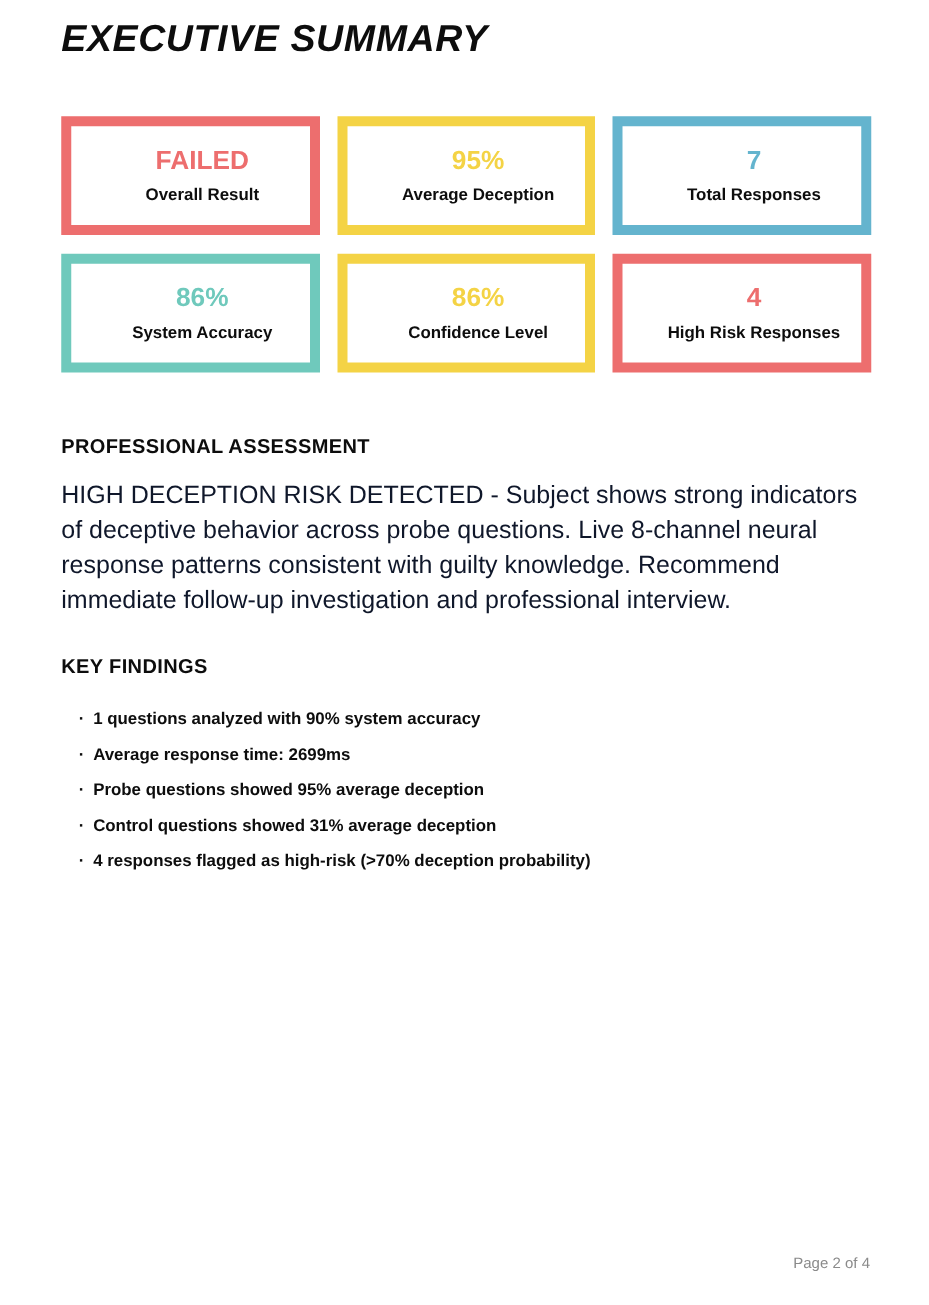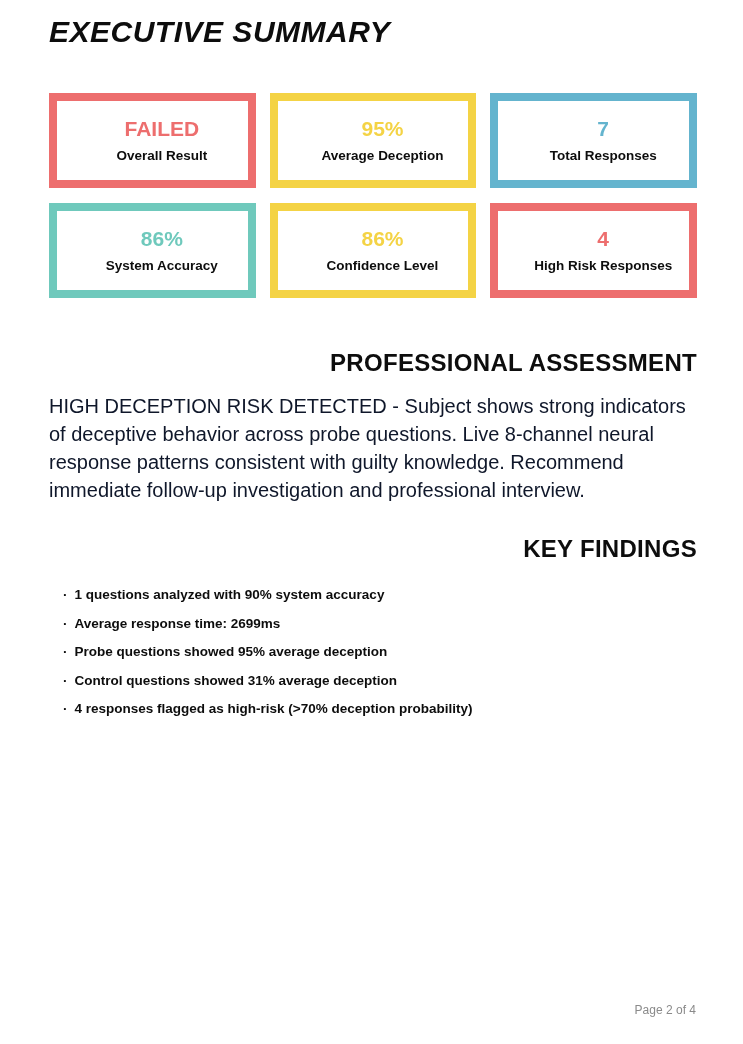--- a/index.html
+++ b/index.html
@@ -51,35 +51,34 @@
     line-height: 1;
   }
   .card-label {
     margin-top: 10px;
     font-size: 13.5px;
     font-weight: bold;
     color: #0d0d0d;
     line-height: 1;
   }
   .section-heading {
-    font-size: 24px;
+    font-size: 16px;
     font-weight: bold;
     color: #0d0d0d;
     letter-spacing: 0.3px;
-    text-align: right;
   }
   .assessment-heading { margin-top: 51px; }
   .assessment-body {
     margin-top: 15px;
     font-size: 20px;
     line-height: 28px;
     color: #0f172a;
     max-width: 650px;
   }
-  .findings-heading { margin-top: 31px; margin-left: 34px; }
+  .findings-heading { margin-top: 31px; }
   .findings-list {
     margin-top: 18px;
     list-style: none;
   }
   .finding {
     padding-left: 14px;
     font-size: 13.5px;
     font-weight: bold;
     color: #0d0d0d;
     line-height: 28.5px;

